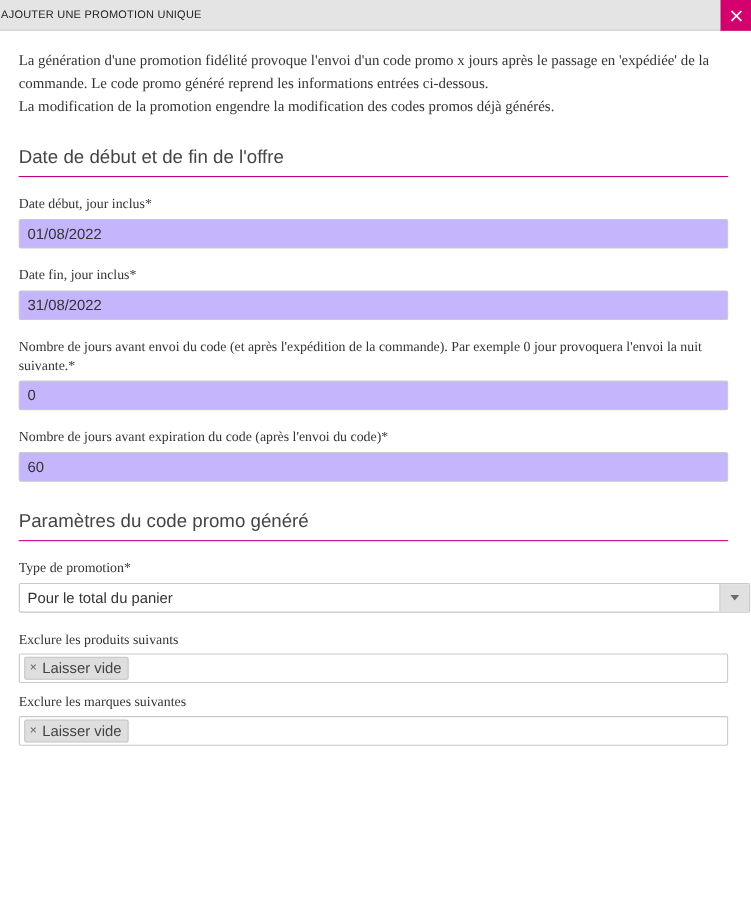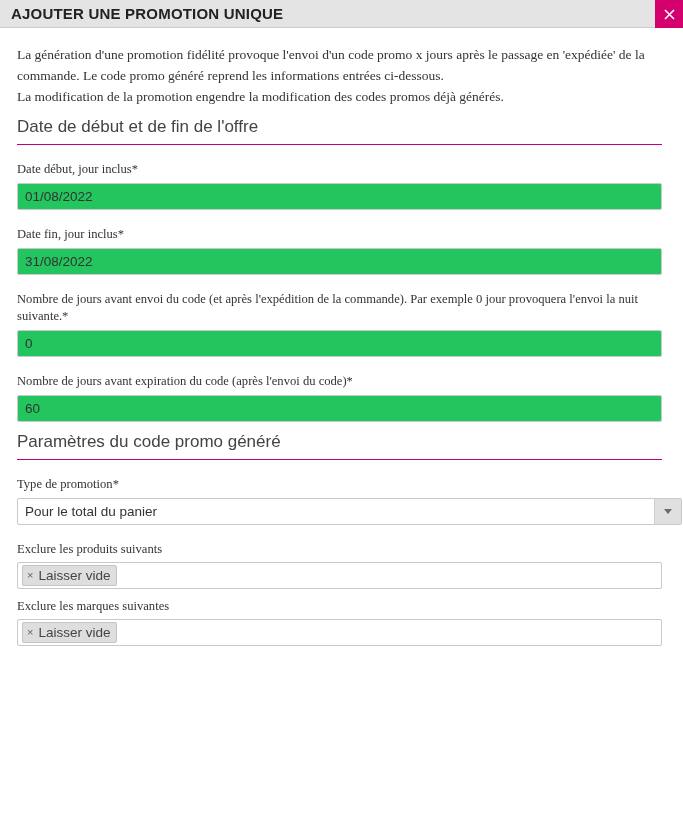--- a/index.html
+++ b/index.html
@@ -17,26 +17,25 @@
   
   .titlebar {
     position: relative;
     height: 28px;
     background: #e4e4e4;
     border-bottom: 1px solid #cccccc;
     display: flex;
     align-items: center;
   }
   .titlebar-text {
-    font-size: 15px;
+    font-size: 10px;
     color: #222222;
-    padding-left: 11px;
+    padding-left: 1px;
     letter-spacing: 0.2px;
     white-space: nowrap;
-    font-weight: bold;
   }
   .close-btn {
     position: absolute;
     right: 0;
     top: 0;
     width: 28px;
     height: 28px;
     background: #d4006e;
     color: #ffffff;
     display: flex;
@@ -55,21 +54,21 @@
     font-size: 13.5px;
     line-height: 21px;
     color: #333333;
     max-width: 632px;
   }
   .intro p { margin: 0; font-family: Liberation Serif, serif; }
   .intro p + p { margin-top: 0px; }
 
   
   .section {
-    margin-top: 10px;
+    margin-top: 26px;
   }
   .section-title {
     font-size: 17px;
     font-weight: normal;
     color: #444444;
     padding-bottom: 7px;
     border-bottom: 1px solid #c2007f;
     margin: 0 0 0 0;
     width: 645px;
   }
@@ -89,21 +88,21 @@
 
   input.text-input {
     width: 645px;
     height: 27px;
     padding: 3px 7px;
     font-size: 13.5px;
     font-family: "Liberation Sans", sans-serif;
     color: #333333;
     border: 1px solid #c9c9c9;
     border-radius: 2px;
-    background: #22c55e;
+    background: #c4b5fd;
     outline: none;
   }
 
   
   .select-wrap {
     position: relative;
     width: 665px;
     height: 27px;
     border: 1px solid #c9c9c9;
     border-radius: 2px;

